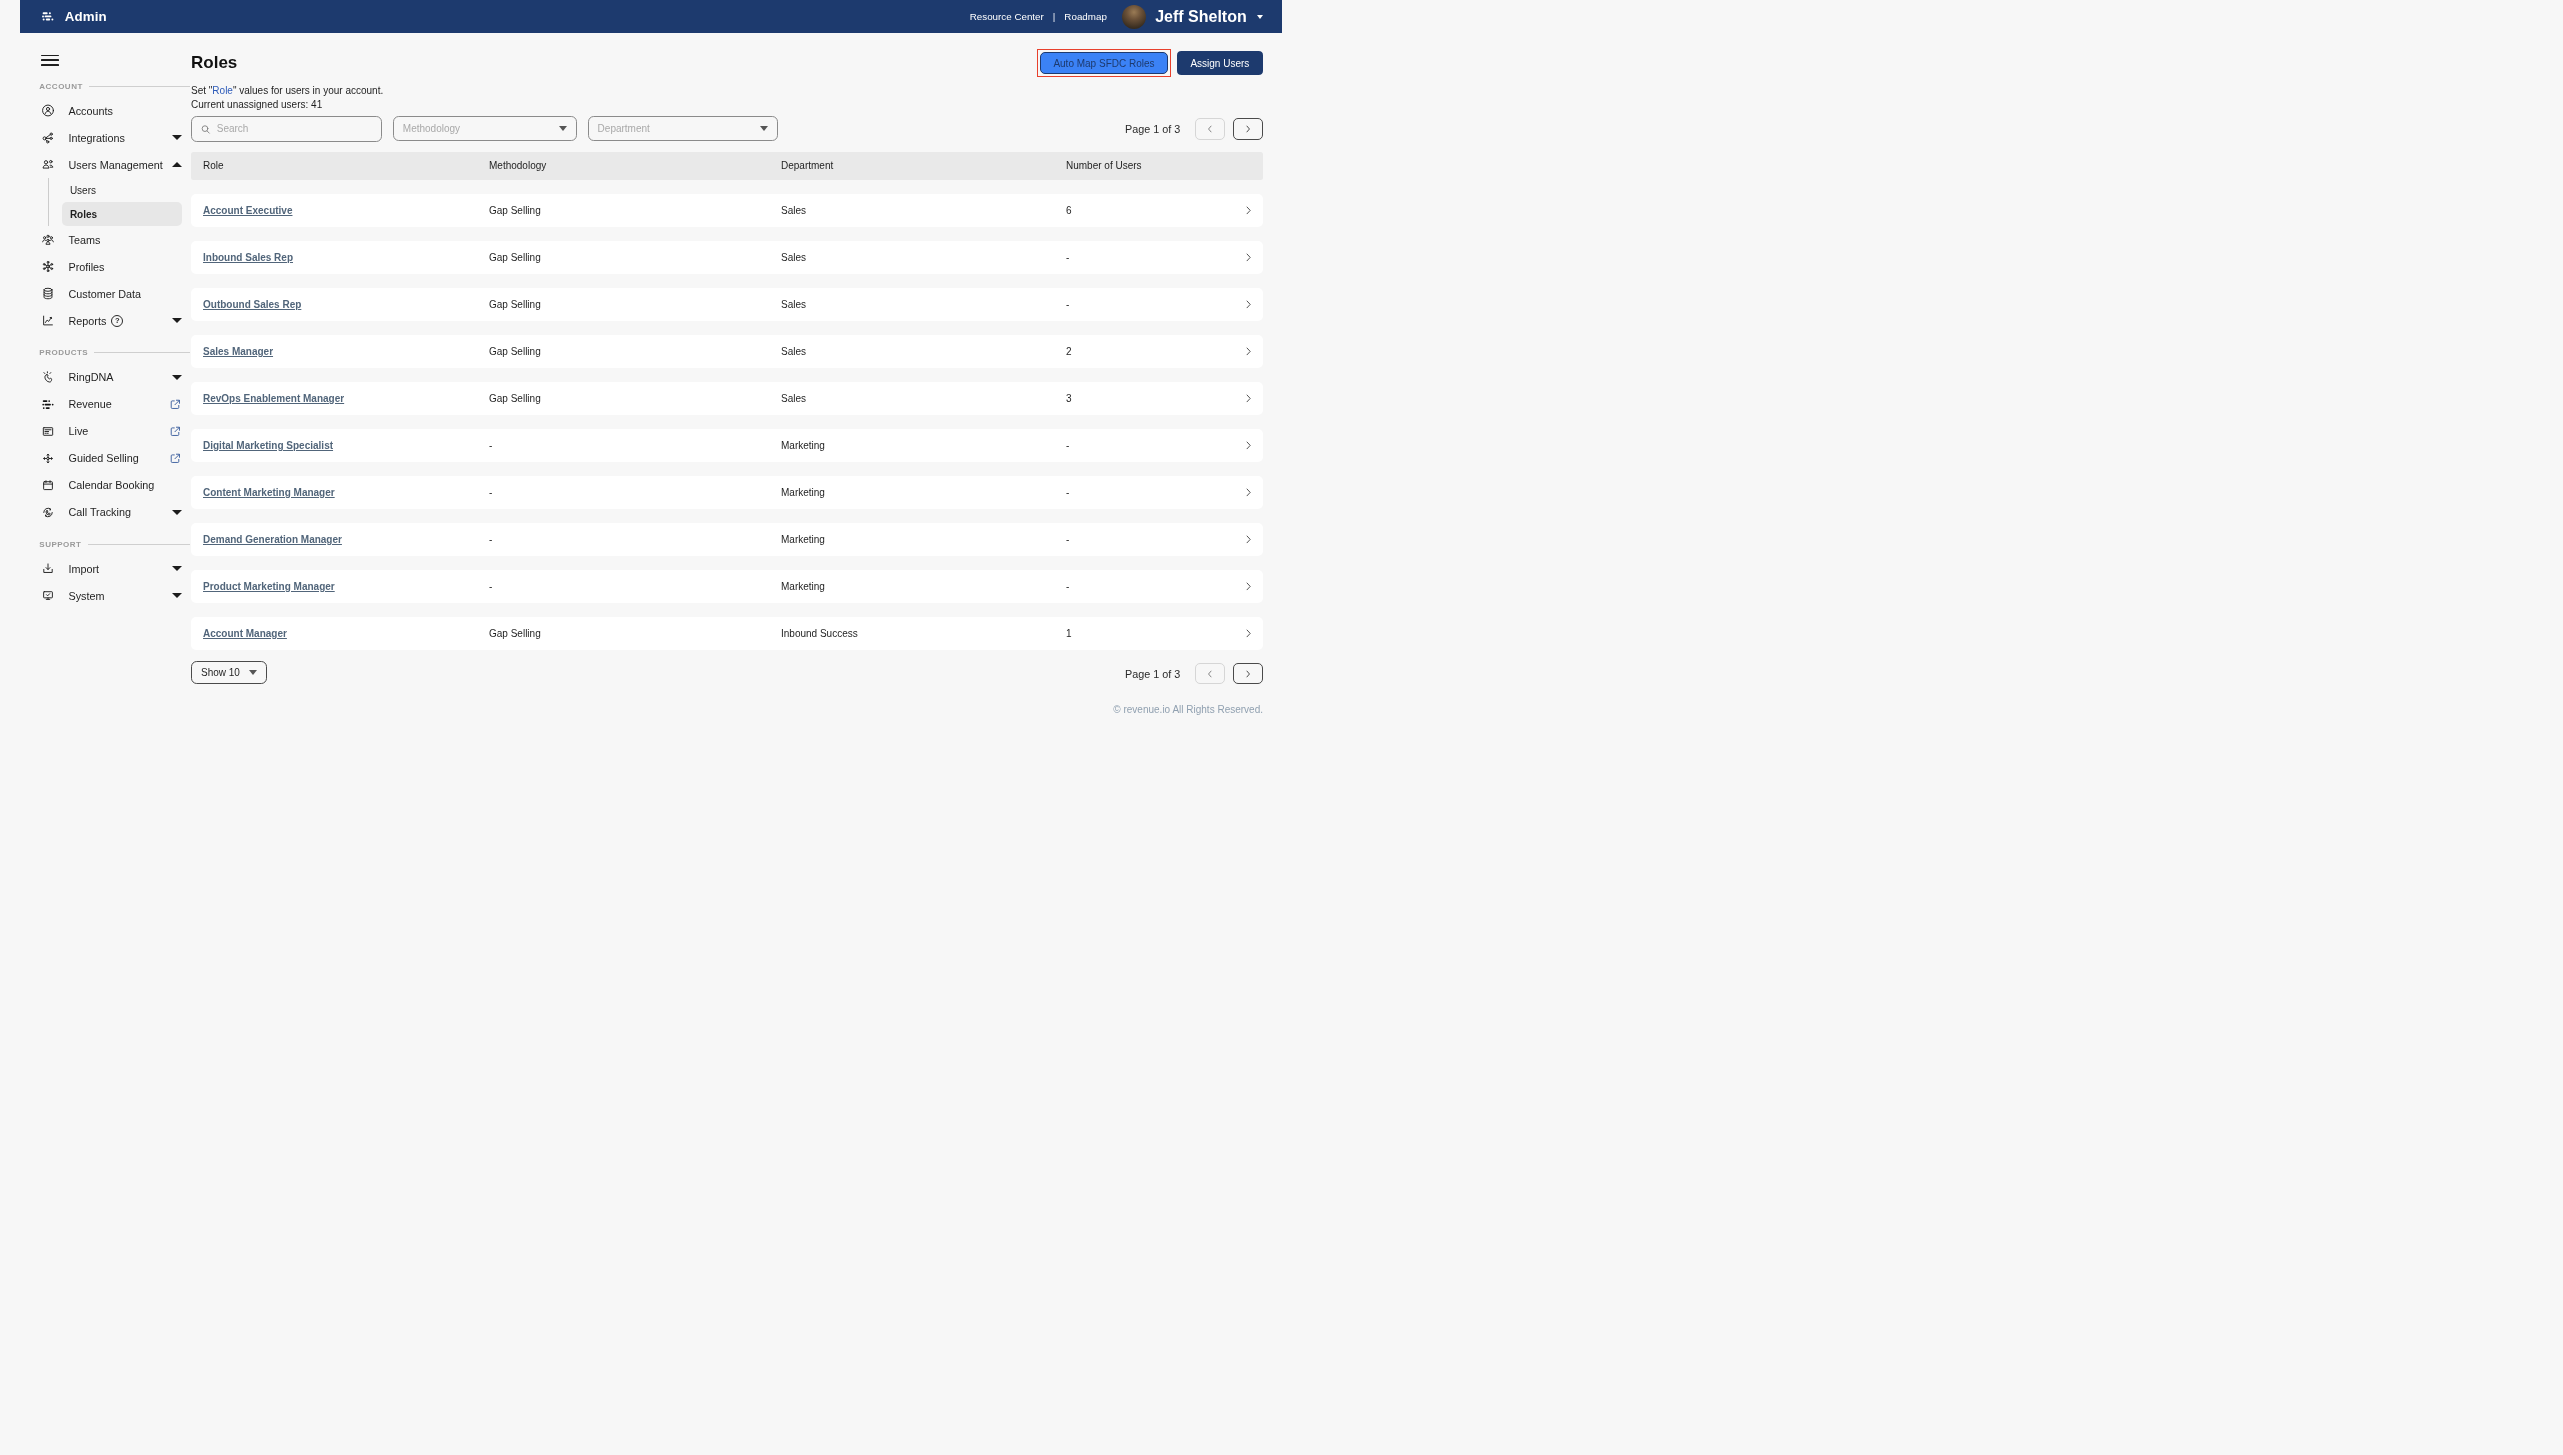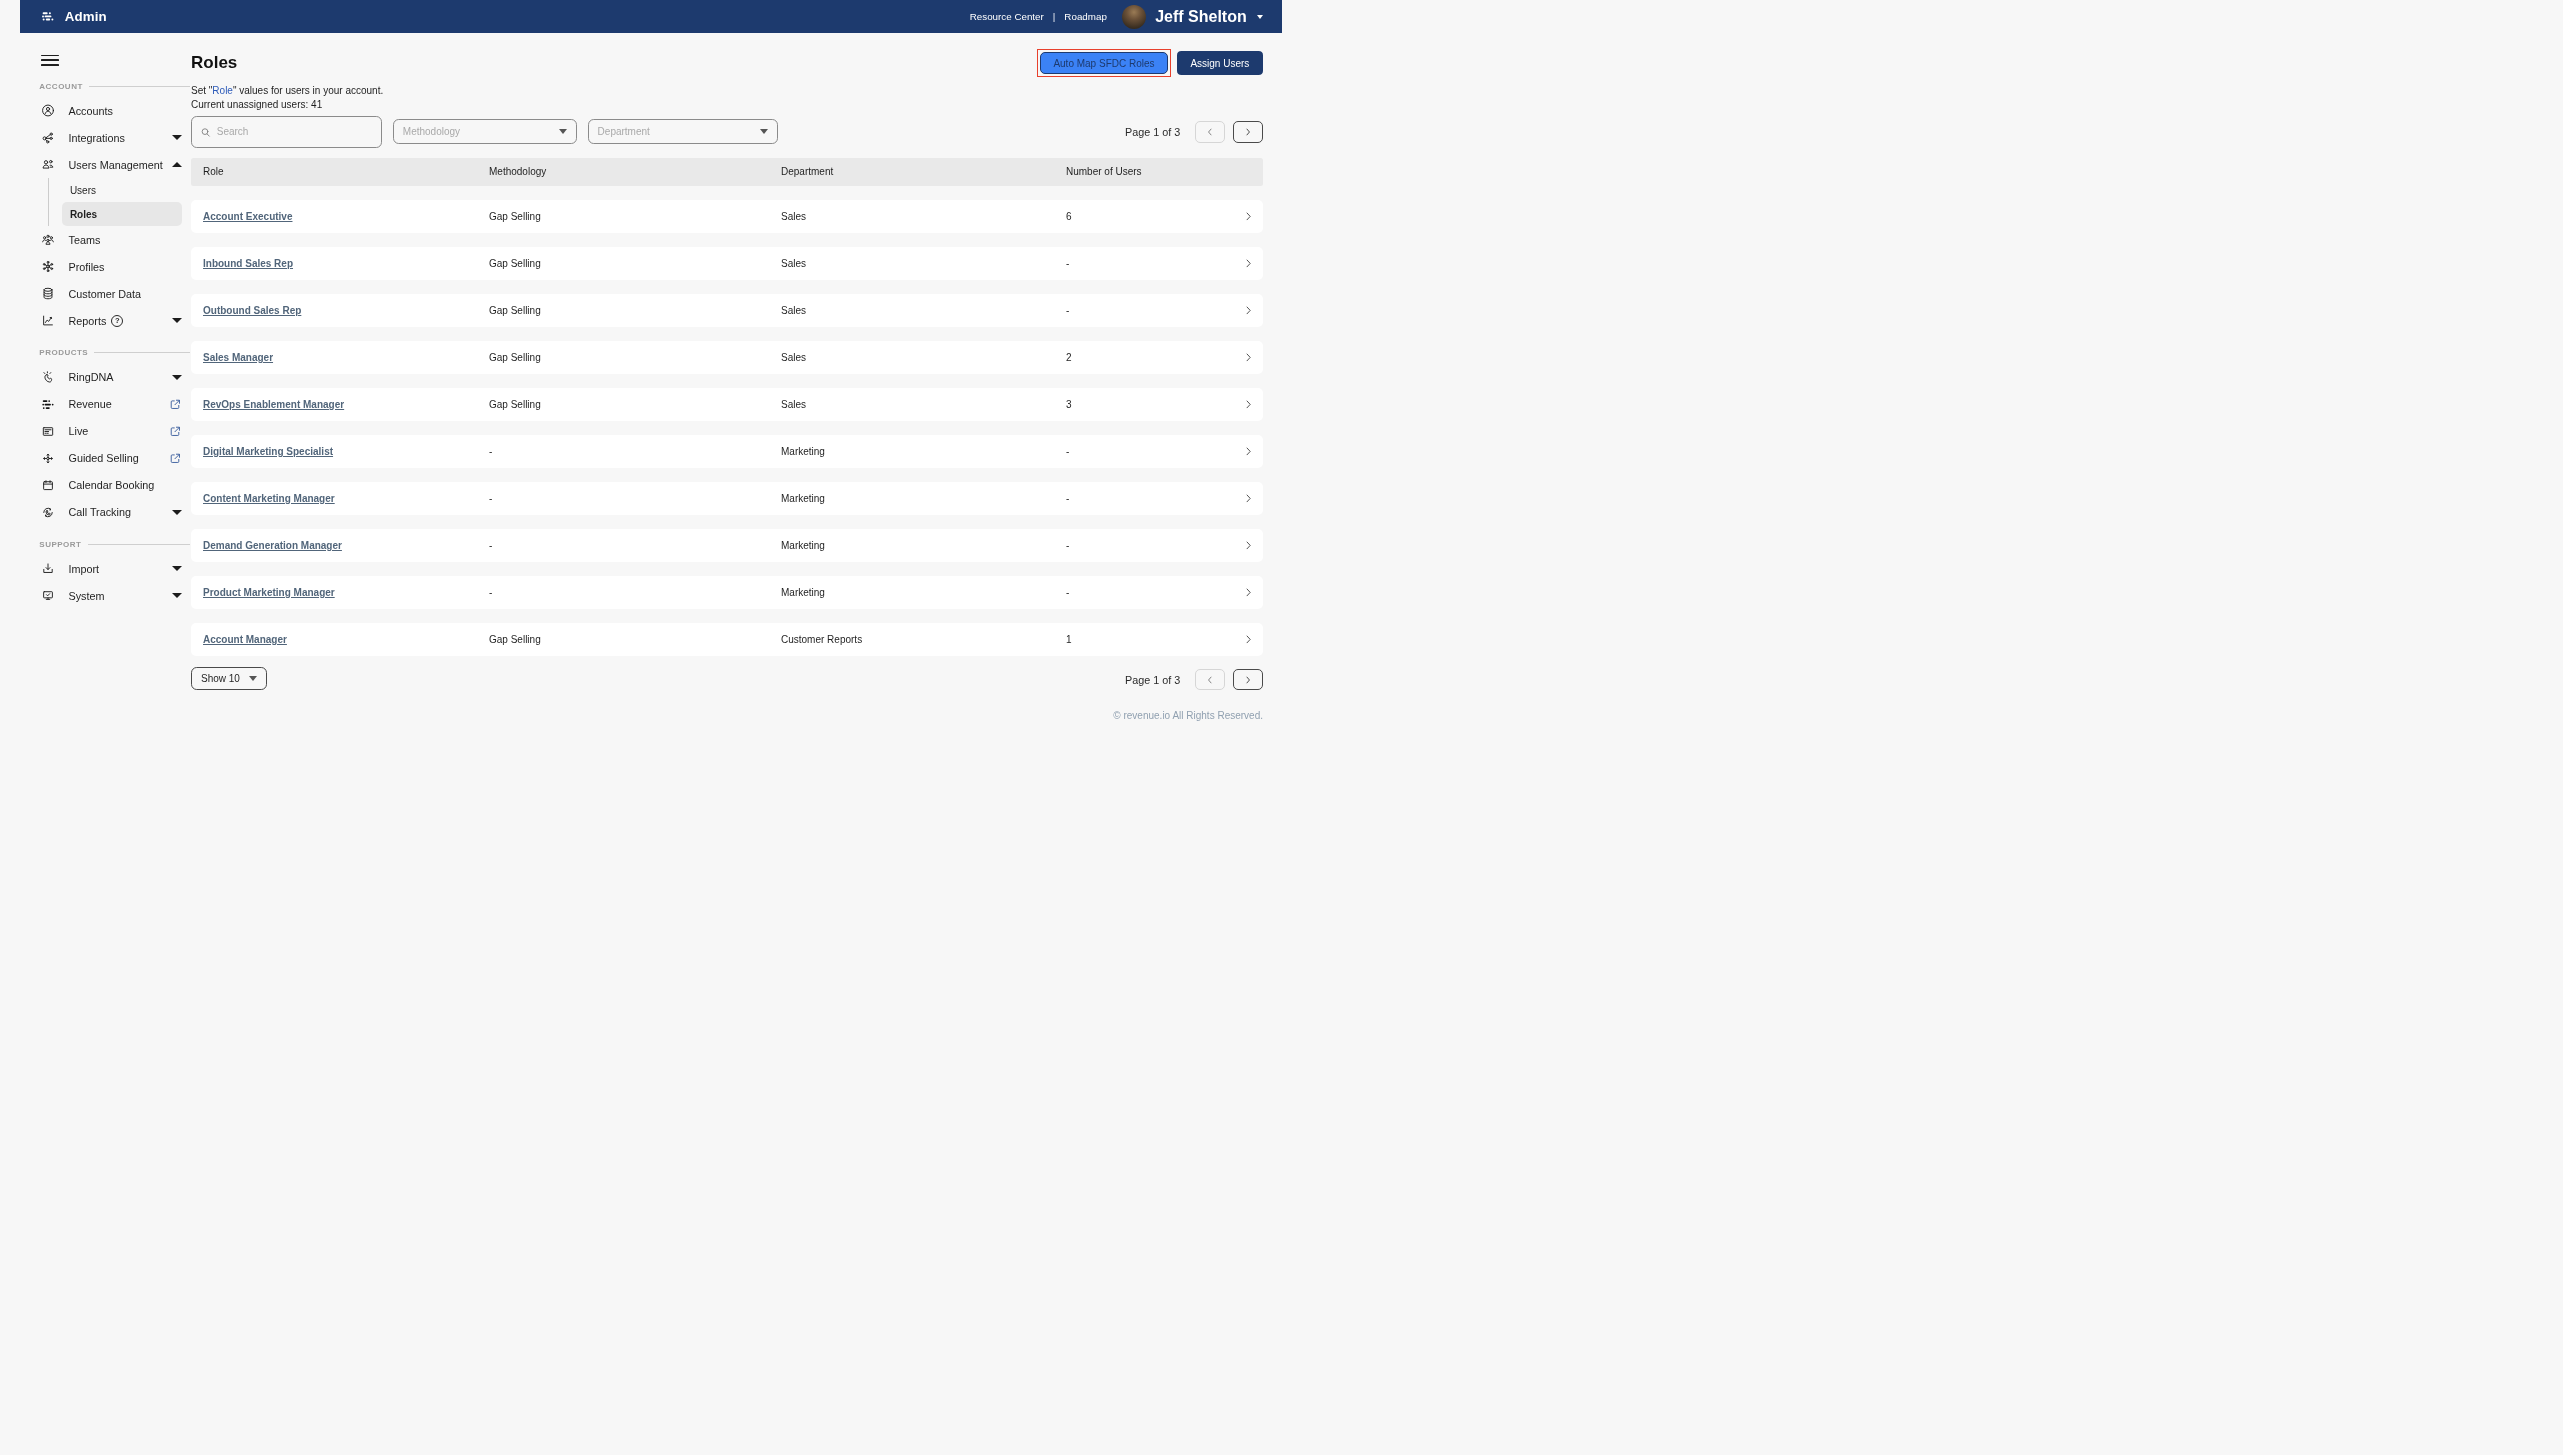--- a/index.html
+++ b/index.html
@@ -48,21 +48,21 @@
   .annotation { border:1.9px solid #e8402c; padding:2.5px; }
   .btn-outline { background:#3b82f6; border:1px solid #1d3a6e; color:#1d3a6e; border-radius:5px; height:21.5px; padding:0 12px; font-size:10px; font-family:inherit; cursor:pointer; }
   .btn-solid { background:#1d3a6e; border:1px solid #1d3a6e; color:#fff; border-radius:3.8px; height:23.5px; padding:0 12.7px; font-size:10px; font-family:inherit; cursor:pointer; }
   .subtitle { margin-top:7px; font-size:10px; color:#1f1f1f; }
   .subtitle .link { color:#2d5bb9; cursor:pointer; }
   .unassigned { margin-top:3.2px; font-size:10px; }
   .unassigned b { font-weight:normal; }
 
   
   .filter-row { display:flex; align-items:center; margin-top:5.7px; }
-  .search-box { width:191px; height:32px; border:1px solid #8b8b8b; border-radius:5.7px; display:flex; align-items:center; padding:0 7.6px; gap:5.7px; background:transparent; }
+  .search-box { width:191px; height:26px; border:1px solid #8b8b8b; border-radius:5.7px; display:flex; align-items:center; padding:0 7.6px; gap:5.7px; background:transparent; }
   .search-box input { border:none; outline:none; background:transparent; font-size:10px; font-family:inherit; color:#333; width:100%; }
   .search-box input::placeholder { color:#a9a9a9; }
   .fake-select { height:25px; border:1px solid #8b8b8b; border-radius:5.7px; display:flex; align-items:center; padding:0 9px; margin-left:10.8px; color:#a9a9a9; font-size:10px; cursor:pointer; }
   .fake-select .ph { flex:1; }
   .sel-methodology { width:184px; }
   .sel-department { width:190px; }
   .tri-sel { width:0; height:0; border-left:4.4px solid transparent; border-right:4.4px solid transparent; border-top:5.7px solid #555; }
 
   .page-info { display:flex; align-items:center; margin-left:auto; gap:7.6px; }
   .page-label { font-size:10.8px; color:#2a2a2a; margin-right:7.6px; }
@@ -551,21 +551,21 @@
           <span class="chev">
               <svg width="10.8" height="10.8" viewBox="0 0 24 24" fill="none" stroke="#2a2a2a" stroke-width="1.8" stroke-linecap="round" stroke-linejoin="round">
                 <polyline points="9,4.5 16,12 9,19.5"></polyline>
               </svg>
             </span>
         </div>
 
         <div class="trow">
           <a class="role-link">Account Manager</a>
           <span>Gap Selling</span>
-          <span>Customer Reports</span>
+          <span>Inbound Success</span>
           <span>1</span>
           <span class="chev">
               <svg width="10.8" height="10.8" viewBox="0 0 24 24" fill="none" stroke="#2a2a2a" stroke-width="1.8" stroke-linecap="round" stroke-linejoin="round">
                 <polyline points="9,4.5 16,12 9,19.5"></polyline>
               </svg>
             </span>
         </div>
       </div>
 
       <div class="footer-row">

